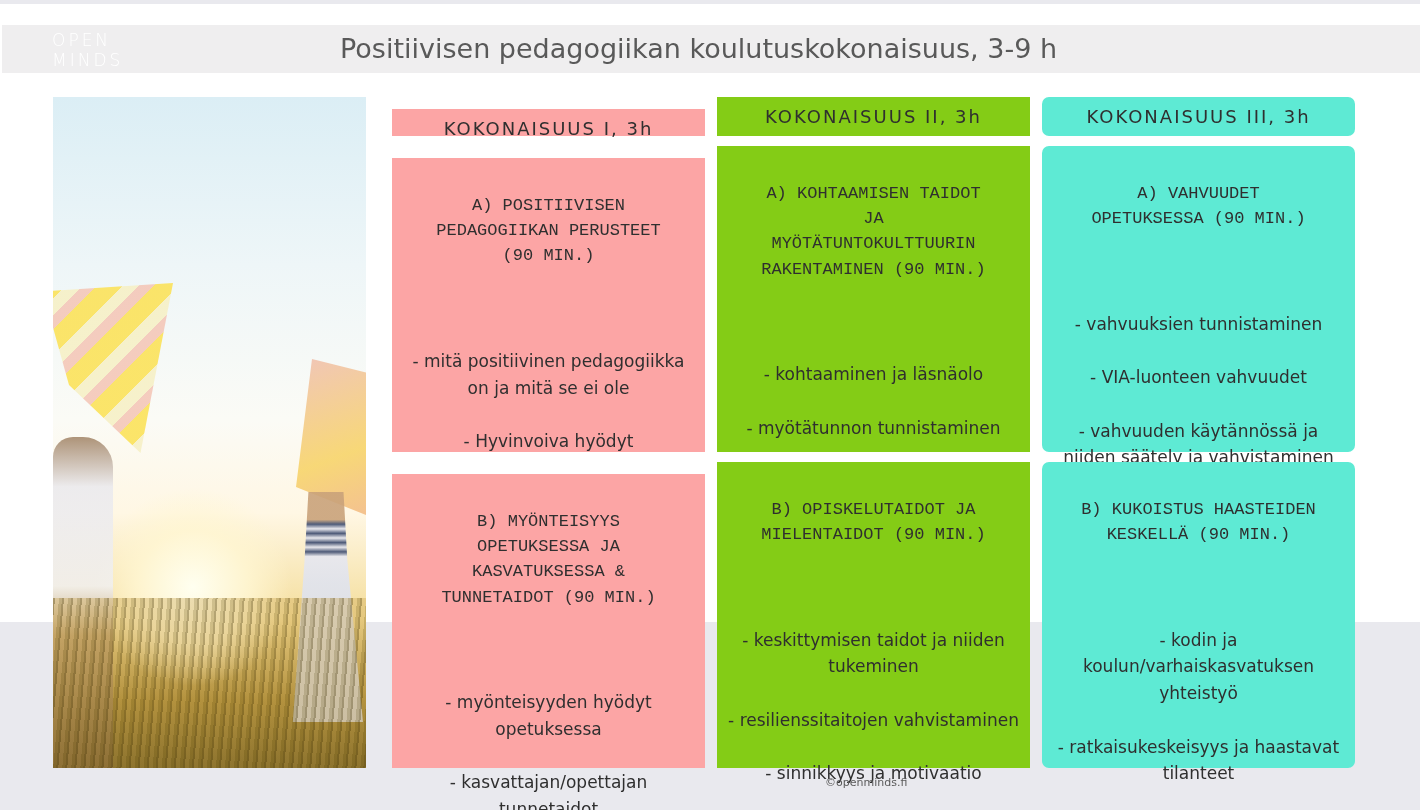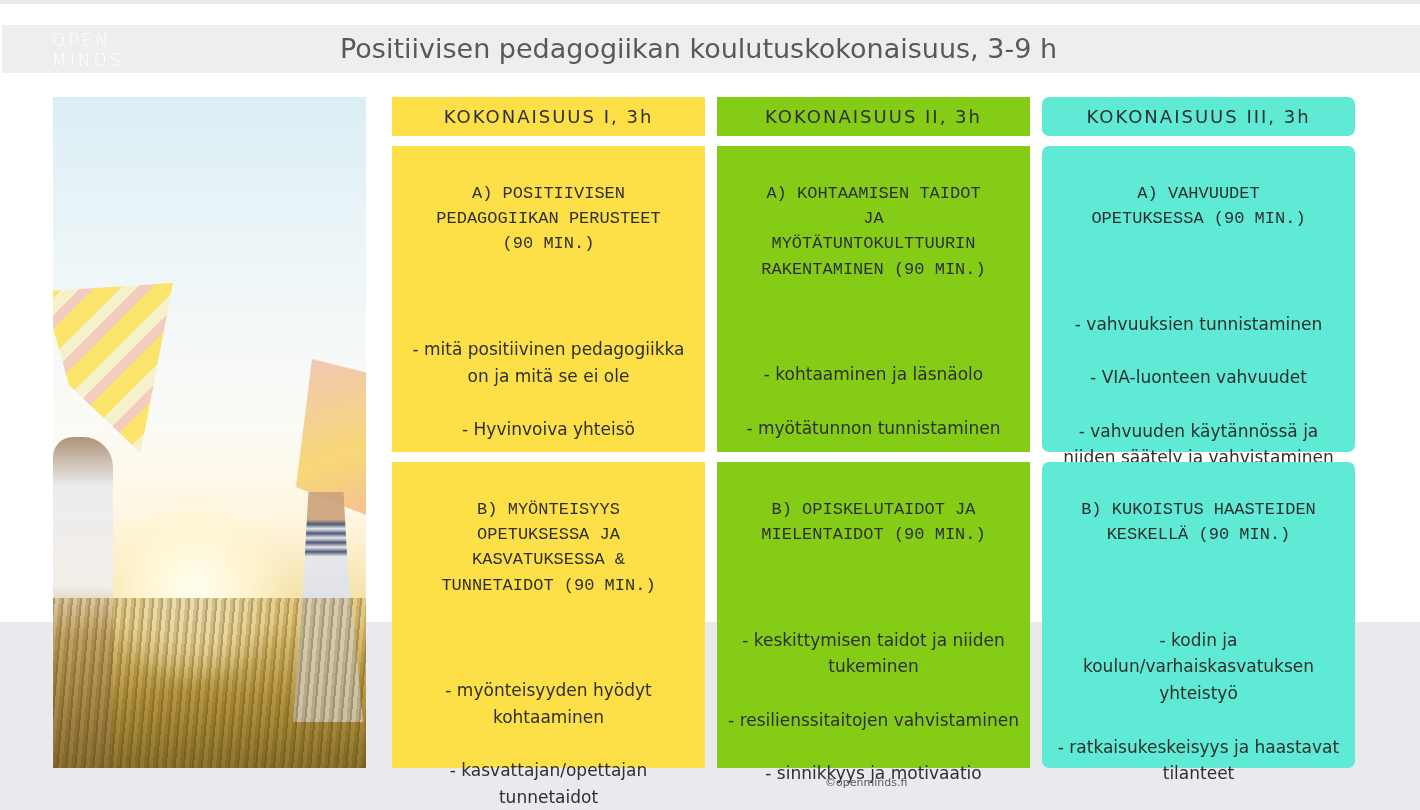--- a/index.html
+++ b/index.html
@@ -78,21 +78,21 @@
     text-align: center;
     color: #2f2f2f;
     font-size: 17px;
     line-height: 26.7px;
     padding: 8px 10px 0 10px;
     white-space: pre-line;
   }
   .cell.head {
     padding: 0; line-height: 39px; font-size: 18px; letter-spacing: 2px;
   }
-  .c1 { background: #fde047; }
+  .c1 { background: #fca5a5; margin-top: 12px; }
   .c2 { background: #84cc16; }
   .c3 { background: #5eead4; border-radius: 7px; }
   .cell .block-title { display: block; line-height: 25.3px; font-family: Liberation Mono, monospace; }
   .cell .items { display: block; margin-top: 26px; }
   .cell .items span { display: block; }
   .footer {
     position: absolute; left: 825px; top: 772px;
     font-size: 11px; color: #5a5a5a;
   }
 </style>
@@ -121,21 +121,21 @@
     <div class="cell head c1">KOKONAISUUS I, 3h</div>
     <div class="cell head c2">KOKONAISUUS II, 3h</div>
     <div class="cell head c3">KOKONAISUUS III, 3h</div>
 
     <div class="cell c1">
       <span class="block-title">A) POSITIIVISEN
 PEDAGOGIIKAN PERUSTEET
 (90 MIN.)</span>
       <span class="items">
         <span>- mitä positiivinen pedagogiikka on ja mitä se ei ole</span>
-        <span>- Hyvinvoiva yhteisö</span>
+        <span>- Hyvinvoiva hyödyt</span>
         <span>- PERMA+H-teoria kasvatuksessa ja opetuksessa</span>
       </span>
     </div>
     <div class="cell c2">
       <span class="block-title">A) KOHTAAMISEN TAIDOT
 JA
 MYÖTÄTUNTOKULTTUURIN
 RAKENTAMINEN (90 MIN.)</span>
       <span class="items">
         <span>- kohtaaminen ja läsnäolo</span>
@@ -152,21 +152,21 @@
         <span>- vahvuuden käytännössä ja niiden säätely ja vahvistaminen</span>
       </span>
     </div>
 
     <div class="cell c1">
       <span class="block-title">B) MYÖNTEISYYS
 OPETUKSESSA JA
 KASVATUKSESSA &amp;
 TUNNETAIDOT (90 MIN.)</span>
       <span class="items">
-        <span>- myönteisyyden hyödyt kohtaaminen</span>
+        <span>- myönteisyyden hyödyt opetuksessa</span>
         <span>- kasvattajan/opettajan tunnetaidot</span>
         
       </span>
     </div>
     <div class="cell c2">
       <span class="block-title">B) OPISKELUTAIDOT JA
 MIELENTAIDOT (90 MIN.)</span>
       <span class="items">
         <span>- keskittymisen taidot ja niiden tukeminen</span>
         <span>- resilienssitaitojen vahvistaminen</span>

